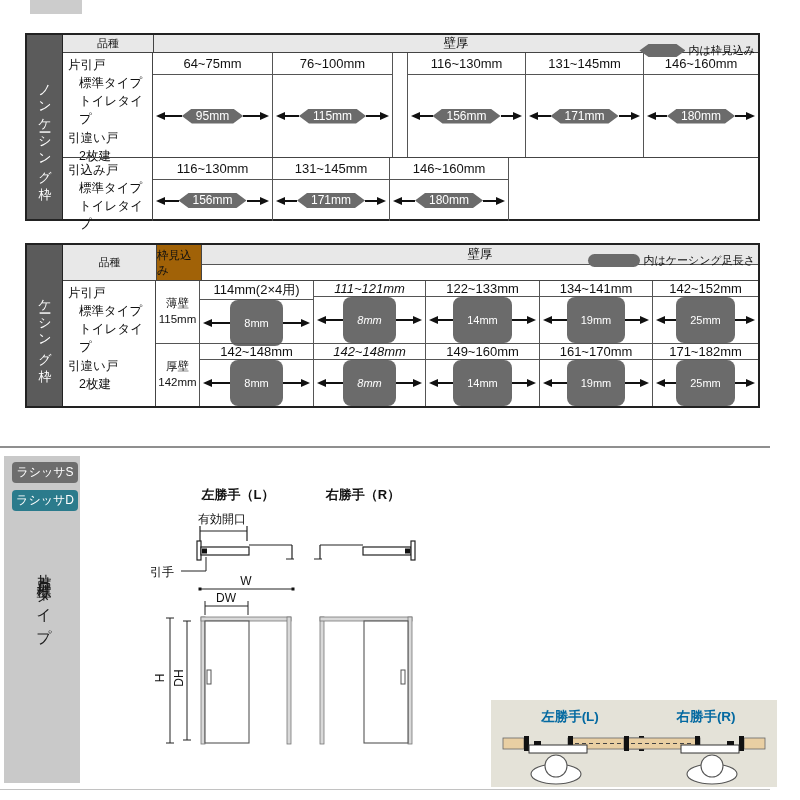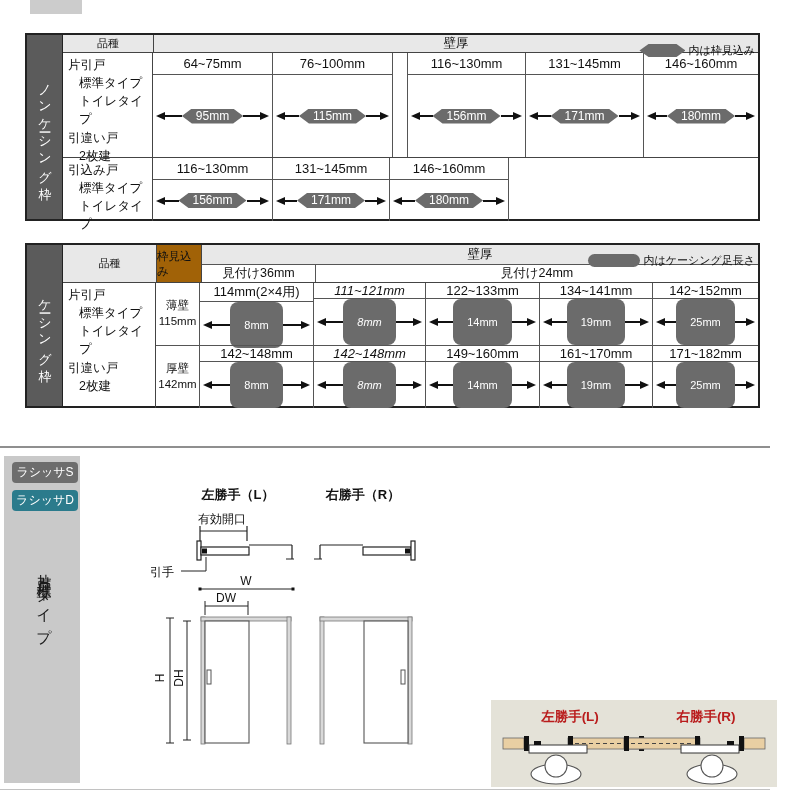--- a/index.html
+++ b/index.html
@@ -65,21 +65,21 @@
   .lsidebar{left:4px;top:456px;width:76px;height:327px;background:#c9c9c9;}
   .badge{left:12px;width:66px;height:21px;border-radius:4px;color:#fff;font-size:12px;display:flex;align-items:center;justify-content:center;}
   .badge.s{top:462px;background:#6d6d6d;}
   .badge.d{top:490px;background:#2b7b8c;}
   .vlabel{left:27px;top:562px;height:215px;width:26px;writing-mode:vertical-rl;text-orientation:upright;
           font-size:15px;letter-spacing:3px;color:#1a1a1a;display:flex;justify-content:flex-start;}
   .dtitle{font-size:13px;font-weight:bold;text-align:center;width:120px;}
   .dlabel{font-size:12px;color:#111;}
   .rot{transform:rotate(-90deg);transform-origin:center;}
   .panel{left:491px;top:700px;width:286px;height:87px;background:#e4e2d8;}
-  .ptitle{top:8px;width:110px;text-align:center;font-size:13.5px;font-weight:bold;color:#b91c1c;}
+  .ptitle{top:8px;width:110px;text-align:center;font-size:13.5px;font-weight:bold;color:#0369a1;}
 </style>
 </head>
 <body>
 
 <div class="abs topstub"></div>
 
 <div class="tbl" style="top:33px;height:188px;">
   <div class="side">ノンケーシング枠</div>
   <div class="tbody">
     <div class="hrow">
@@ -221,24 +221,20 @@
     <div class="t2head">
       <div class="kindcell">品種</div>
       <div class="mikomicell">枠見込み</div>
       <div class="t2hrest">
         <div class="wallrow">
           <span>壁厚</span>
           <span class="legend">
             <span class="lg-shape lg-pill"></span>
             <span>内はケーシング足長さ</span>
           </span>
-        </div>
-        <div class="subrow">
-          <div class="sub1">見付け36mm</div>
-          <div class="sub2">見付け24mm</div>
         </div>
       </div>
     </div>
 
     <div class="t2data">
       <div class="lblcell">
         <div>片引戸</div>
         <div class="ind">標準タイプ</div>
         <div class="ind">トイレタイプ</div>
         <div>引違い戸</div>

